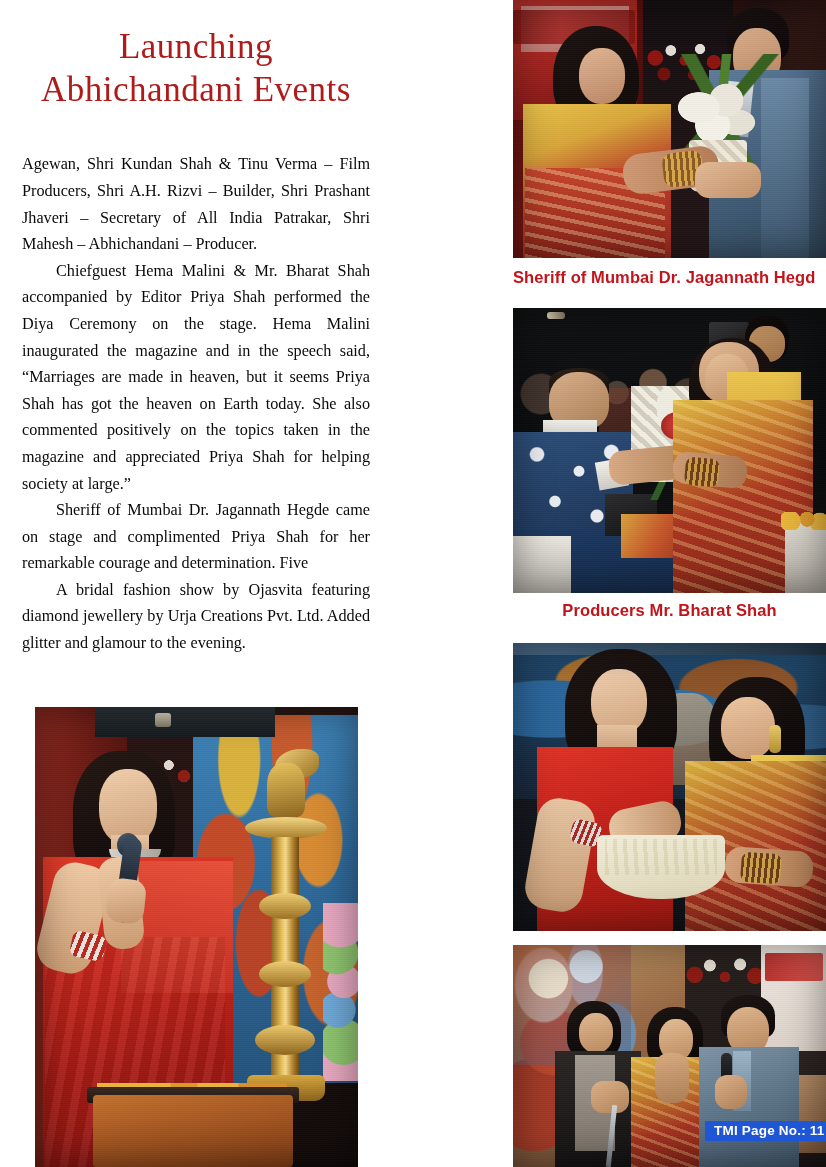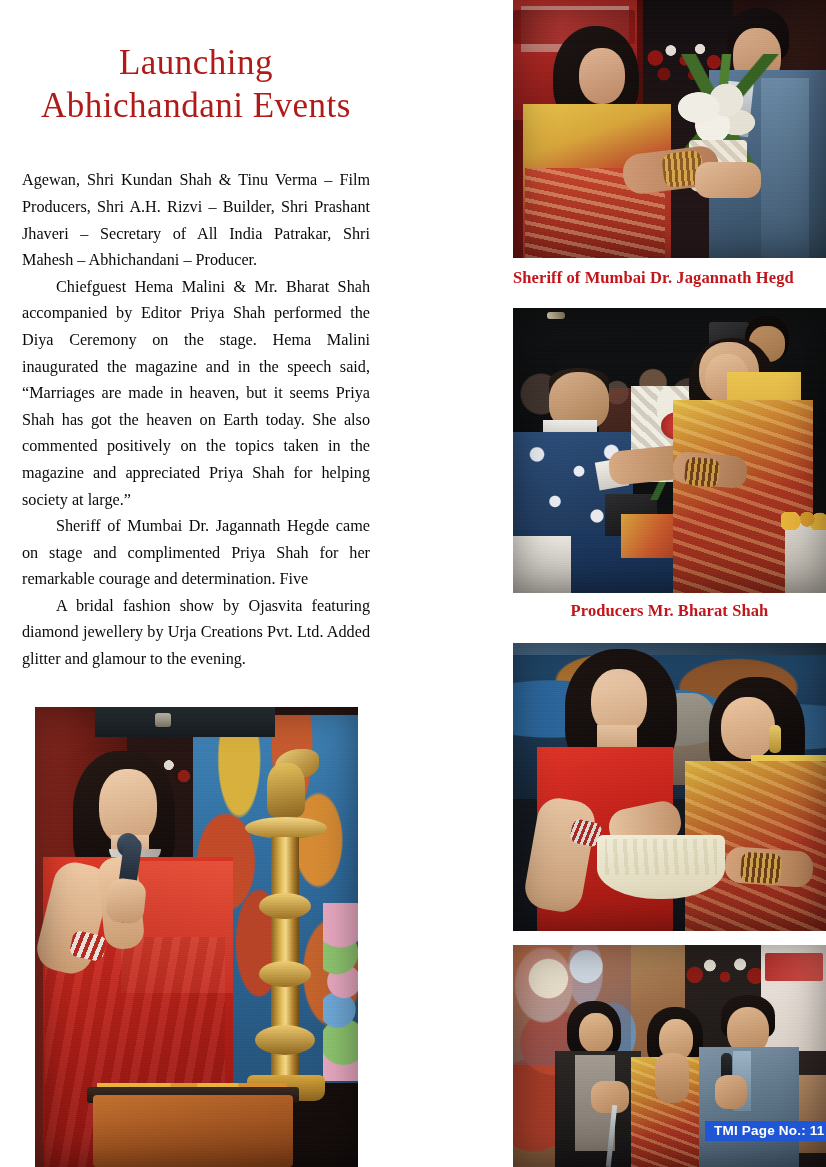--- a/index.html
+++ b/index.html
@@ -12,21 +12,21 @@
     height: 1167px;
     position: relative;
     overflow: hidden;
     font-family: "Liberation Serif", serif;
   }
 
   
   .left-col {
     position: absolute;
     left: 22px;
-    top: 16px;
+    top: 0;
     width: 348px;
     height: 971px;
   }
 
   .headline {
     text-align: center;
     color: #b01a18;
     font-family: "Liberation Serif", serif;
     font-weight: 400;
     letter-spacing: 0.5px;
@@ -55,21 +55,21 @@
     position: absolute;
     overflow: hidden;
     background: #111;
   }
   .photo .layer { position: absolute; }
 
   
   .caption {
     position: absolute;
     color: #c2151b;
-    font-family: Liberation Serif, serif;
+    font-family: Liberation Sans, sans-serif;
     font-weight: bold;
     font-size: 16.5px;
     letter-spacing: 0.1px;
     white-space: nowrap;
   }
 
   
   .page-badge {
     position: absolute;
     background: #1f56d6;

